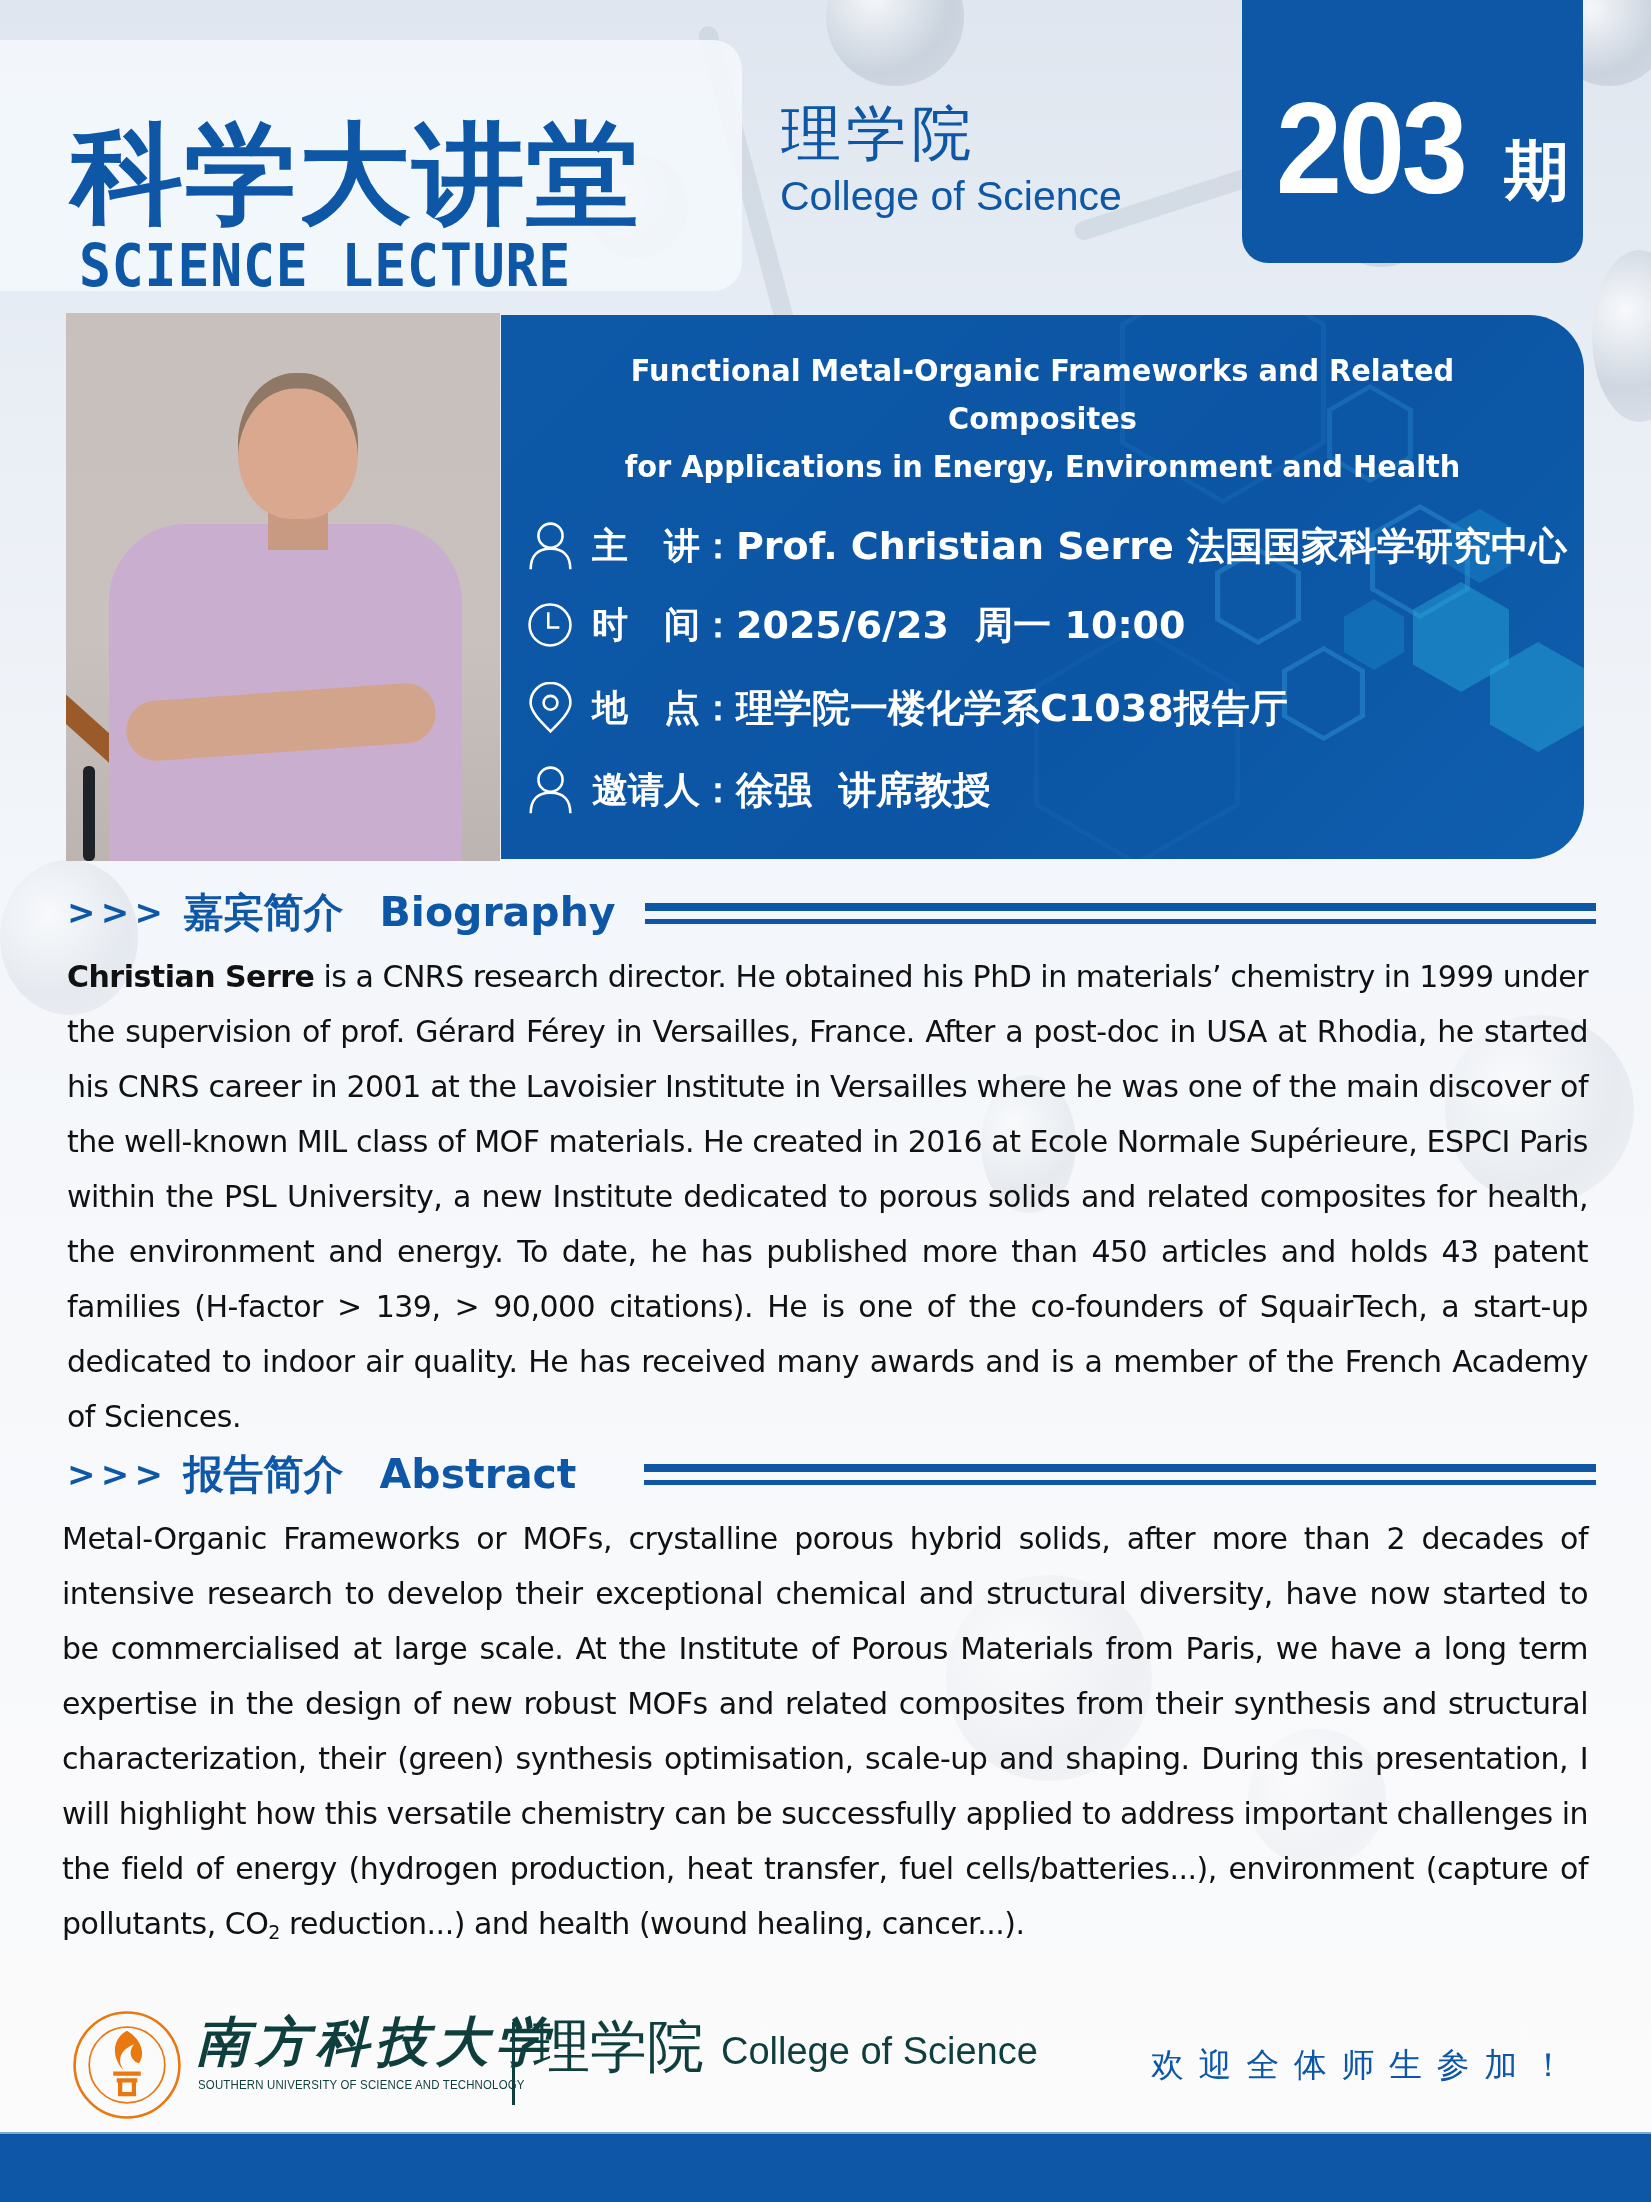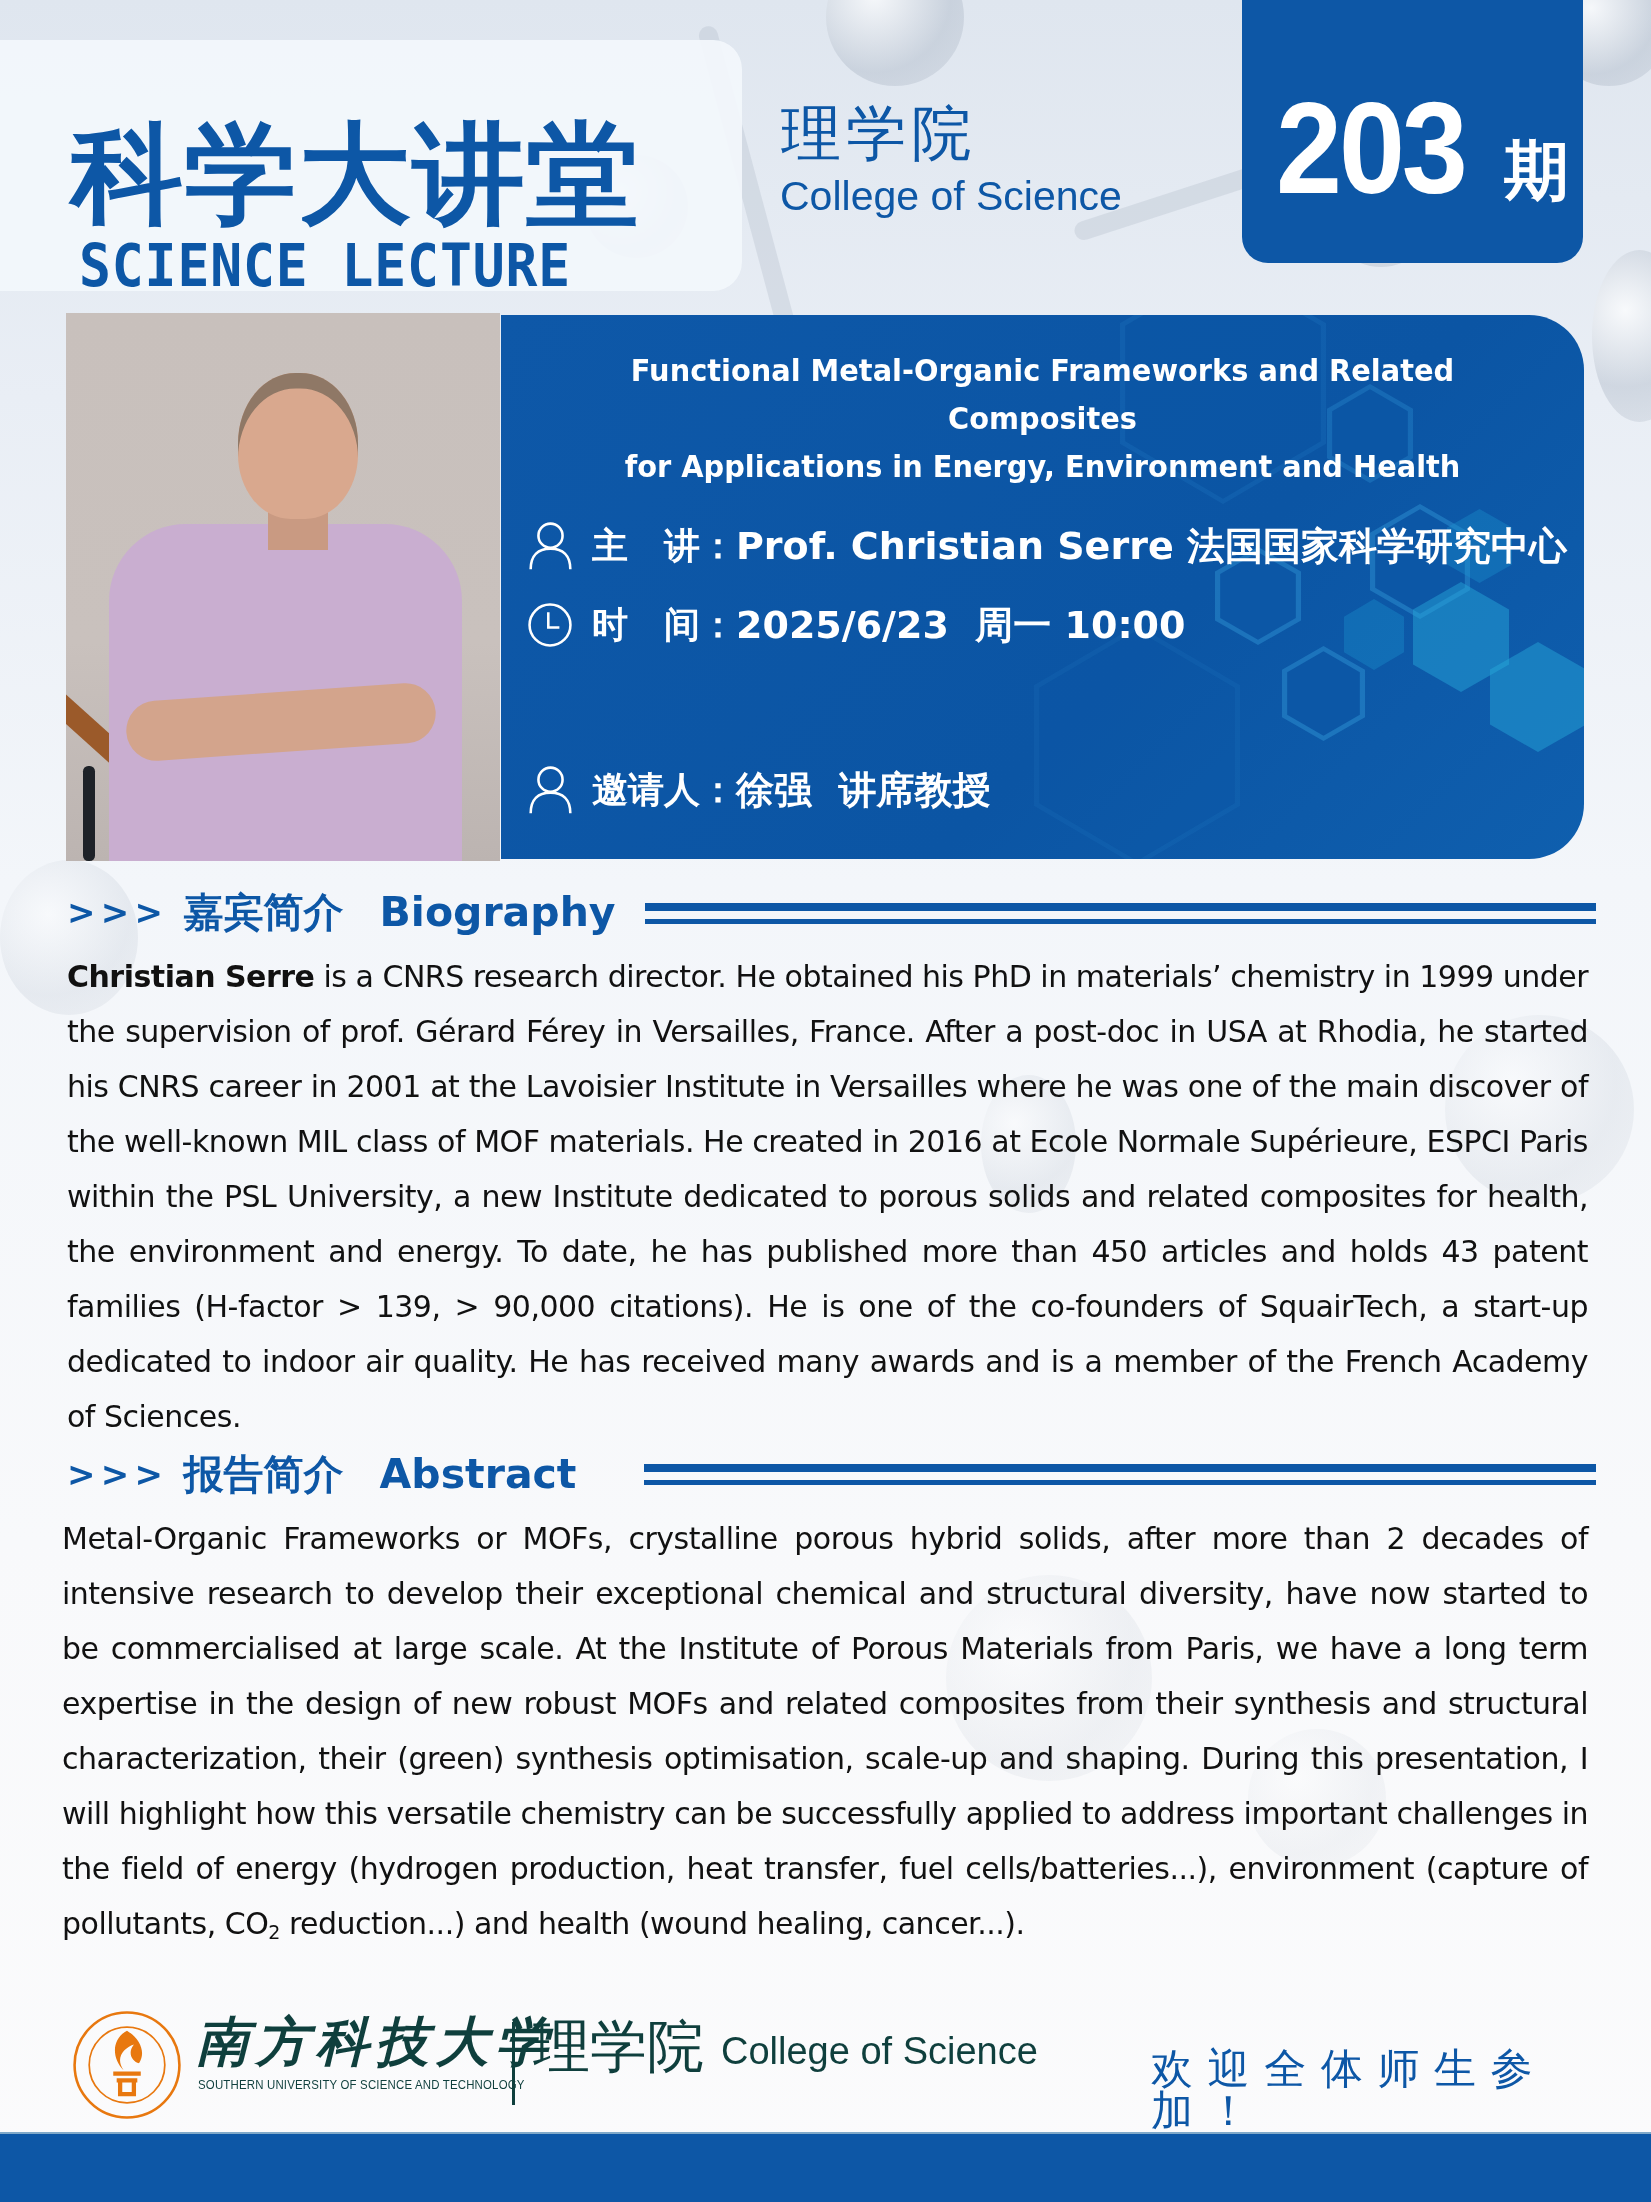--- a/index.html
+++ b/index.html
@@ -130,21 +130,21 @@
   .para sub { font-size: 19px; vertical-align: -5.2px; line-height: 0; }
 
   
   .footer-logo { position: absolute; left: 72px; top: 2010px; width: 110px; height: 110px; }
   .uni-cn { position: absolute; left: 196px; top: 2015px; font-family: "DejaVu Serif", serif; font-weight: 700; font-style: italic;
     font-size: 53px; color: #0f3f3d; letter-spacing: 6.9px; line-height: 1; }
   .uni-en { position: absolute; left: 198px; top: 2077px; font-family: "Liberation Sans", sans-serif; font-size: 13px; color: #0f3f3d; letter-spacing: 0.2px; transform: scaleX(0.88); transform-origin: left; }
   .footer-divider { position: absolute; left: 512px; top: 2022px; width: 2.6px; height: 83px; background: #0f3f3d; }
   .footer-college-cn { position: absolute; left: 533px; top: 2018px; font-family: "DejaVu Sans", sans-serif; font-size: 57px; color: #0f3f3d; line-height: 1; }
   .footer-college-en { position: absolute; left: 721px; top: 2032px; font-family: "Liberation Sans", sans-serif; font-size: 38px; color: #0f3f3d; line-height: 1; }
-  .welcome { position: absolute; left: 1151px; top: 2048px; font-family: "DejaVu Sans", sans-serif; font-size: 42px; color: #0d57a6; letter-spacing: 14.6px; line-height: 1; }
+  .welcome { position: absolute; left: 1151px; top: 2048px; font-family: "DejaVu Sans", sans-serif; font-size: 33px; color: #0d57a6; letter-spacing: 14.6px; line-height: 1; }
   .bottom-bar { position: absolute; left: 0; right: 0; top: 2132px; height: 71px; background: #0d57a6; border-top: 2.6px solid #7fa9c9; }
 </style>
 </head>
 <body>
 
 <div class="bg-mol">
   <div class="rod" style="left:706px;top:17px;width:327px;transform:rotate(75deg);"></div>
   <div class="ball" style="left:826px;top:-52px;width:138px;height:138px;"></div>
   <div class="ball" style="left:585px;top:155px;width:103px;height:103px;"></div>
   <div class="ball" style="left:1325px;top:155px;width:112px;height:112px;"></div>
@@ -210,20 +210,30 @@
   <div class="row" style="top:284px;justify-content:space-between;">
     <span class="ico">
       <svg width="46" height="46" viewBox="0 0 54 54">
           <circle cx="27" cy="27" r="24" fill="none" stroke="#fff" stroke-width="3"></circle>
           <path d="M25 12 V30 H38" fill="none" stroke="#fff" stroke-width="3"></path>
         </svg>
     </span>
     <span class="lbl">时　间：</span>
     <span class="val">2025/6/23  周一 10:00</span>
   </div>
+  <div class="row" style="top:367px;">
+    <span class="ico">
+      <svg width="45" height="52" viewBox="0 0 52 60">
+          <path d="M26 57 C14 45 3 34 3 24 A23 23 0 0 1 49 24 C49 34 38 45 26 57 Z" fill="none" stroke="#fff" stroke-width="3"></path>
+          <circle cx="26" cy="24" r="8" fill="none" stroke="#fff" stroke-width="3"></circle>
+        </svg>
+    </span>
+    <span class="lbl">地　点：</span>
+    <span class="val">理学院一楼化学系C1038报告厅</span>
+  </div>
   <div class="row" style="top:449px;">
     <span class="ico">
       <svg width="45" height="50" viewBox="0 0 52 58">
           <circle cx="26" cy="17" r="14" fill="none" stroke="#fff" stroke-width="3"></circle>
           <path d="M3 56 C3 40 12 32 26 32 C40 32 49 40 49 56" fill="none" stroke="#fff" stroke-width="3"></path>
         </svg>
     </span>
     <span class="lbl">邀请人：</span>
     <span class="val">徐强  讲席教授</span>
   </div>

